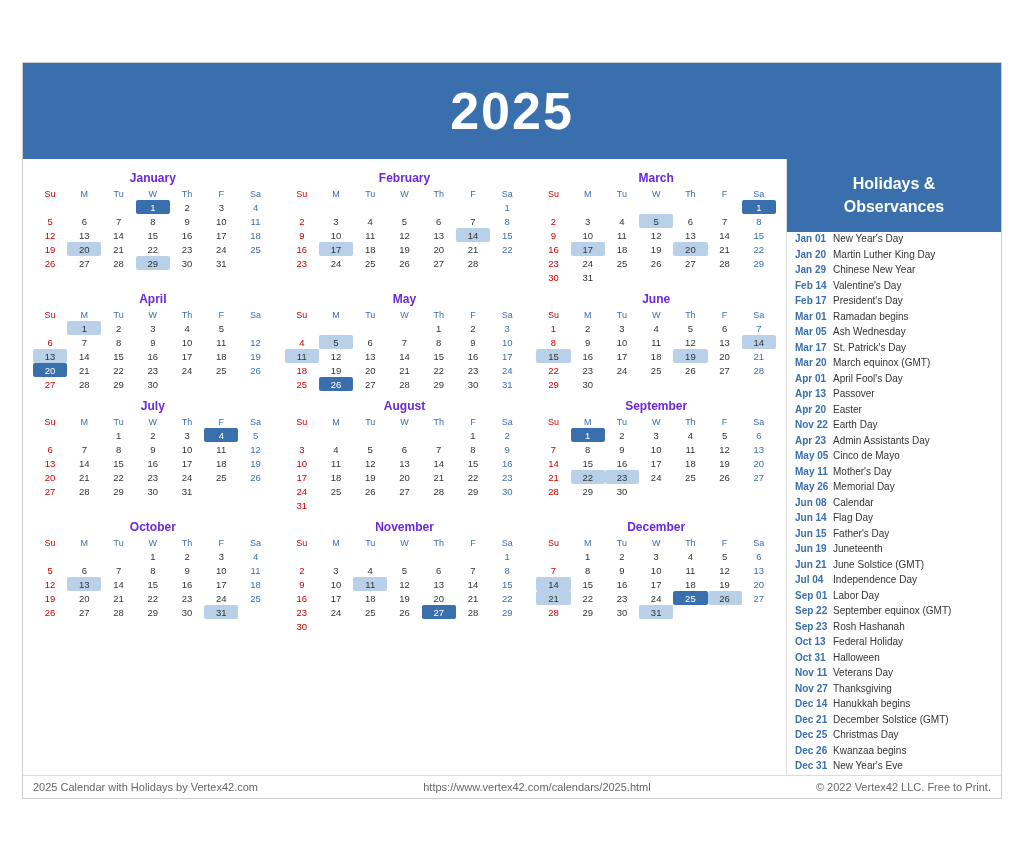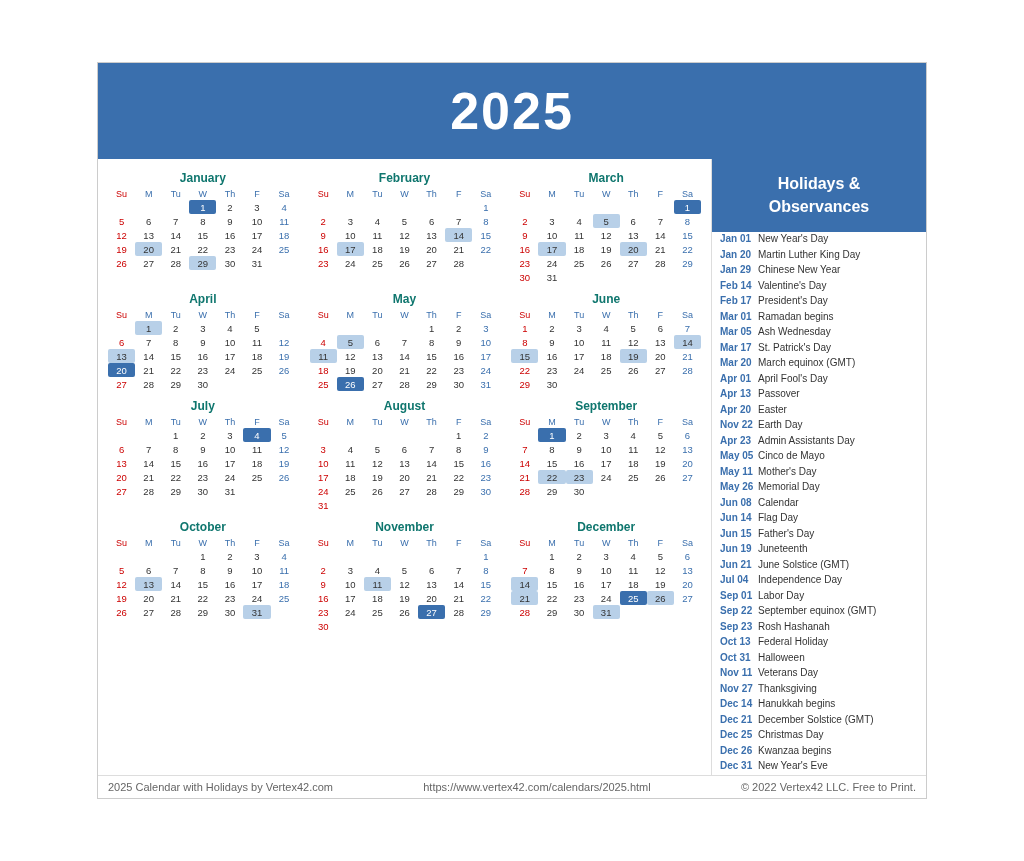--- a/index.html
+++ b/index.html
@@ -6,21 +6,21 @@
     body {
       font-family: Arial, sans-serif;
       background: #fff;
       display: flex;
       justify-content: center;
       align-items: center;
       min-height: 100vh;
       padding: 10px;
     }
     .page {
-      width: 830px;
+      width: 980px;
       background: #fff;
       border: 1px solid #ccc;
       display: flex;
       flex-direction: column;
     }
     
     .header {
       background: #3a6fad;
       color: #fff;
       text-align: center;
@@ -45,21 +45,21 @@
     .months-grid {
       display: grid;
       grid-template-columns: repeat(3, 1fr);
       gap: 8px 12px;
     }
     .month-block {
       min-width: 0;
     }
     .month-title {
       text-align: center;
-      color: #0f766e;
+      color: #6d28d9;
       font-size: 12px;
       font-weight: bold;
       margin-bottom: 3px;
     }
     .cal-table {
       width: 100%;
       border-collapse: collapse;
       font-size: 9.5px;
     }
     .cal-table thead tr th {

